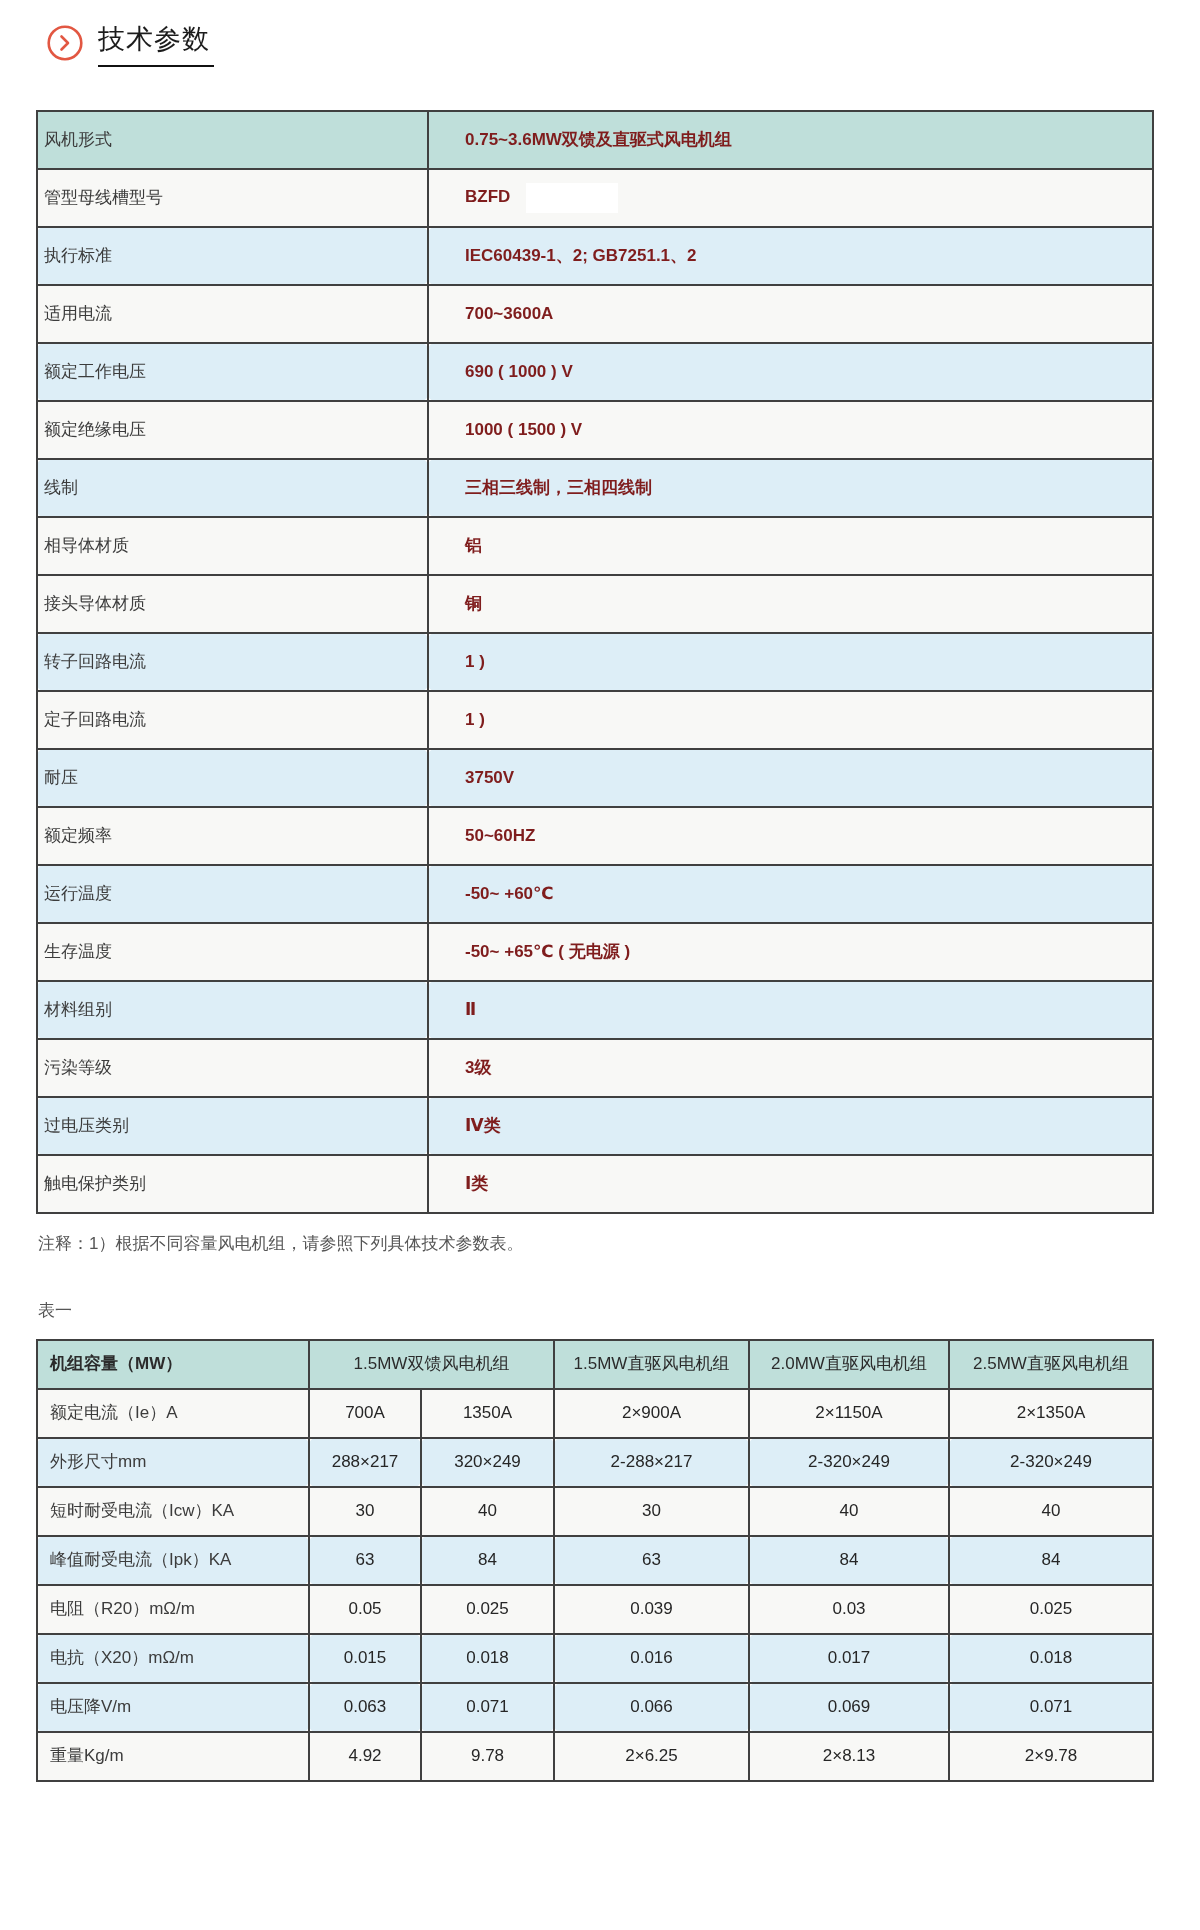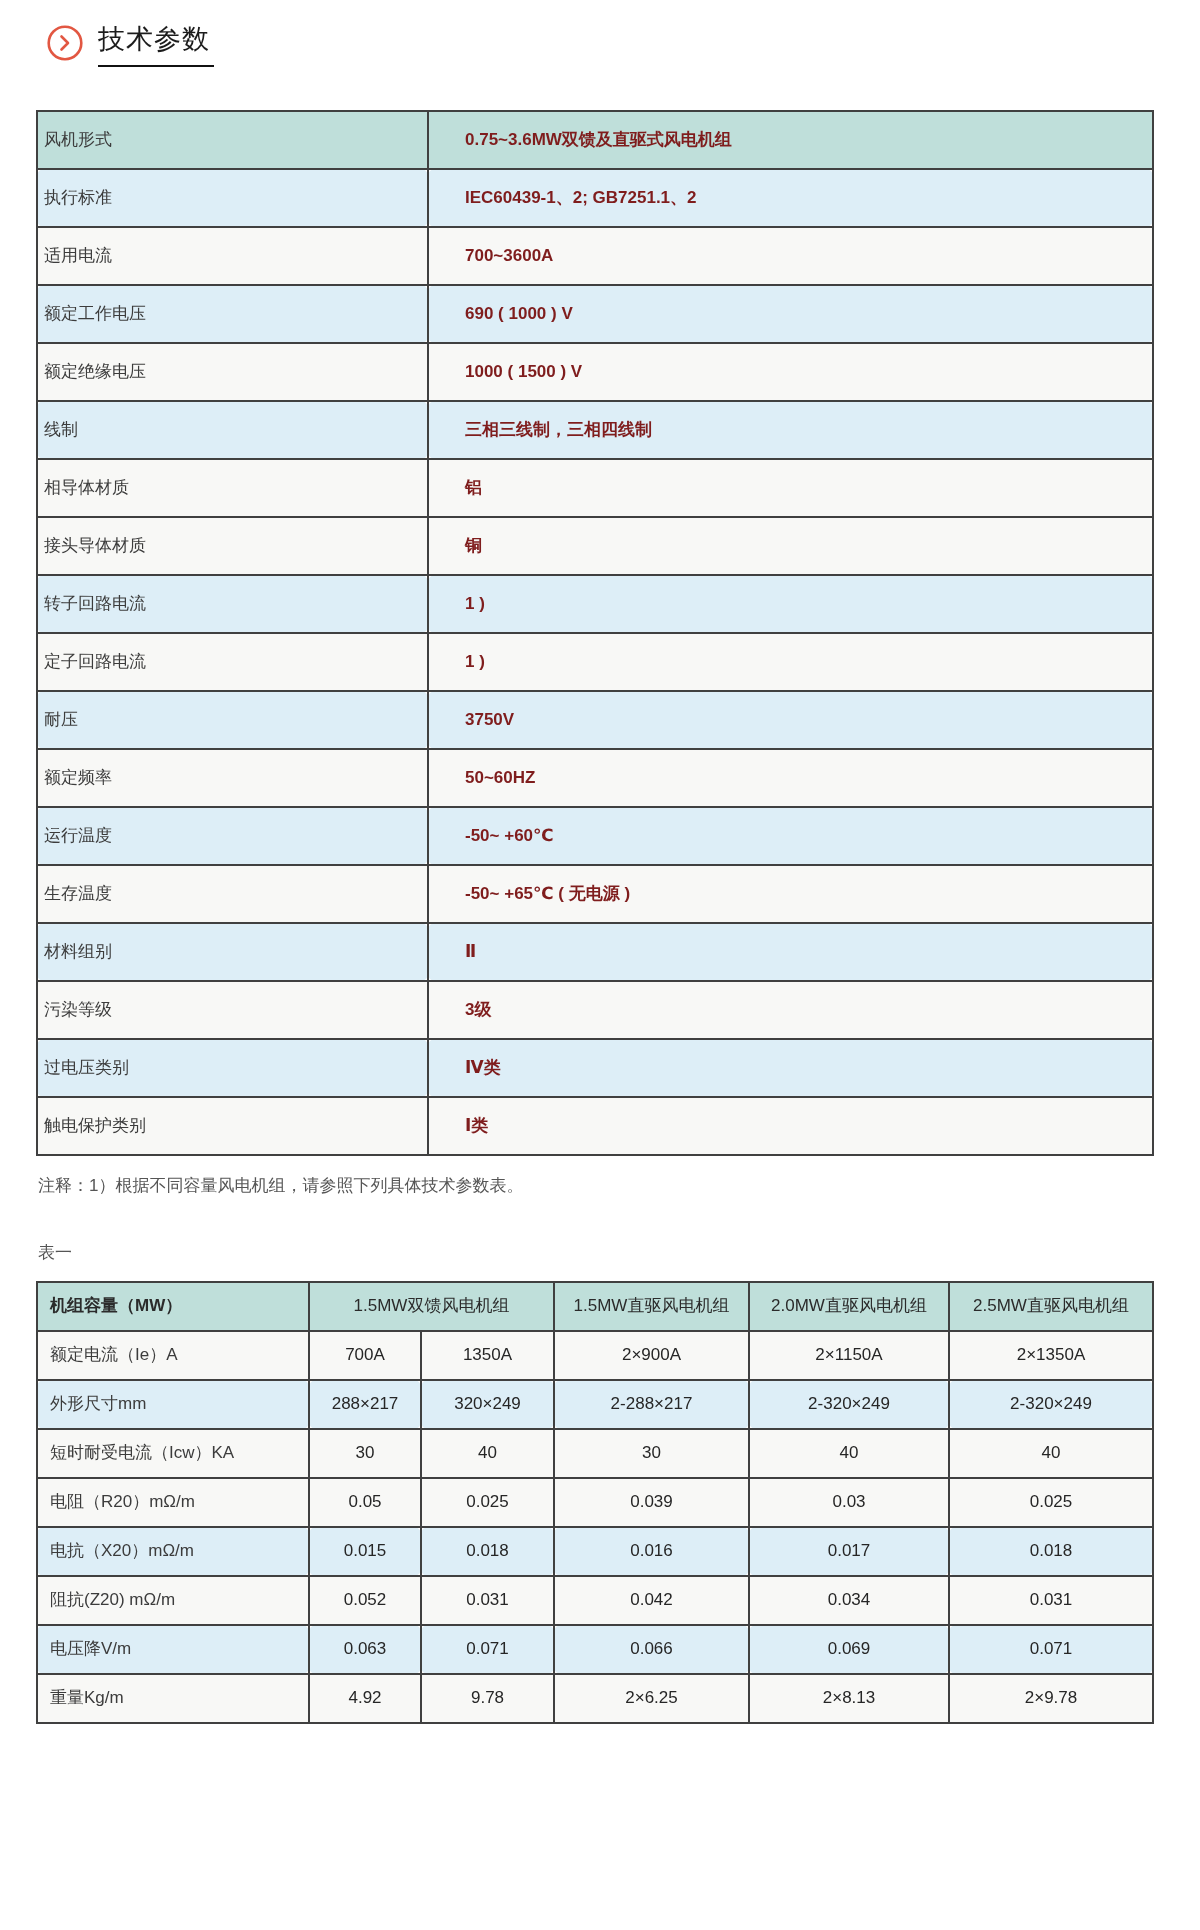--- a/index.html
+++ b/index.html
@@ -78,20 +78,24 @@
 
   <table class="spec">
     <colgroup>
         <col style="width:391px">
         <col style="width:725px">
       </colgroup>
     <tbody>
       <tr class="t">
         <td class="lbl">风机形式</td>
         <td class="val">0.75~3.6MW双馈及直驱式风电机组</td>
+      </tr>
+      <tr class="w">
+        <td class="lbl">管型母线槽型号</td>
+        <td class="val"><span>BZFD</span><span class="wpatch"></span></td>
       </tr>
       <tr class="b">
         <td class="lbl">执行标准</td>
         <td class="val">IEC60439-1、2;  GB7251.1、2</td>
       </tr>
       <tr class="w">
         <td class="lbl">适用电流</td>
         <td class="val">700~3600A</td>
       </tr>
       <tr class="b">
@@ -195,44 +199,44 @@
         <td>2-320×249</td>
       </tr>
       <tr class="w">
         <td class="rlbl">短时耐受电流（Icw）KA</td>
         <td>30</td>
         <td>40</td>
         <td>30</td>
         <td>40</td>
         <td>40</td>
       </tr>
+      <tr class="b">
+        <td class="rlbl">峰值耐受电流（Ipk）KA</td>
+        <td>63</td>
+        <td>84</td>
+        <td>63</td>
+        <td>84</td>
+        <td>84</td>
+      </tr>
       <tr class="w">
         <td class="rlbl">电阻（R20）mΩ/m</td>
         <td>0.05</td>
         <td>0.025</td>
         <td>0.039</td>
         <td>0.03</td>
         <td>0.025</td>
       </tr>
       <tr class="b">
         <td class="rlbl">电抗（X20）mΩ/m</td>
         <td>0.015</td>
         <td>0.018</td>
         <td>0.016</td>
         <td>0.017</td>
         <td>0.018</td>
       </tr>
-      <tr class="w">
-        <td class="rlbl">阻抗(Z20) mΩ/m</td>
-        <td>0.052</td>
-        <td>0.031</td>
-        <td>0.042</td>
-        <td>0.034</td>
-        <td>0.031</td>
-      </tr>
       <tr class="b">
         <td class="rlbl">电压降V/m</td>
         <td>0.063</td>
         <td>0.071</td>
         <td>0.066</td>
         <td>0.069</td>
         <td>0.071</td>
       </tr>
       <tr class="w">
         <td class="rlbl">重量Kg/m</td>

